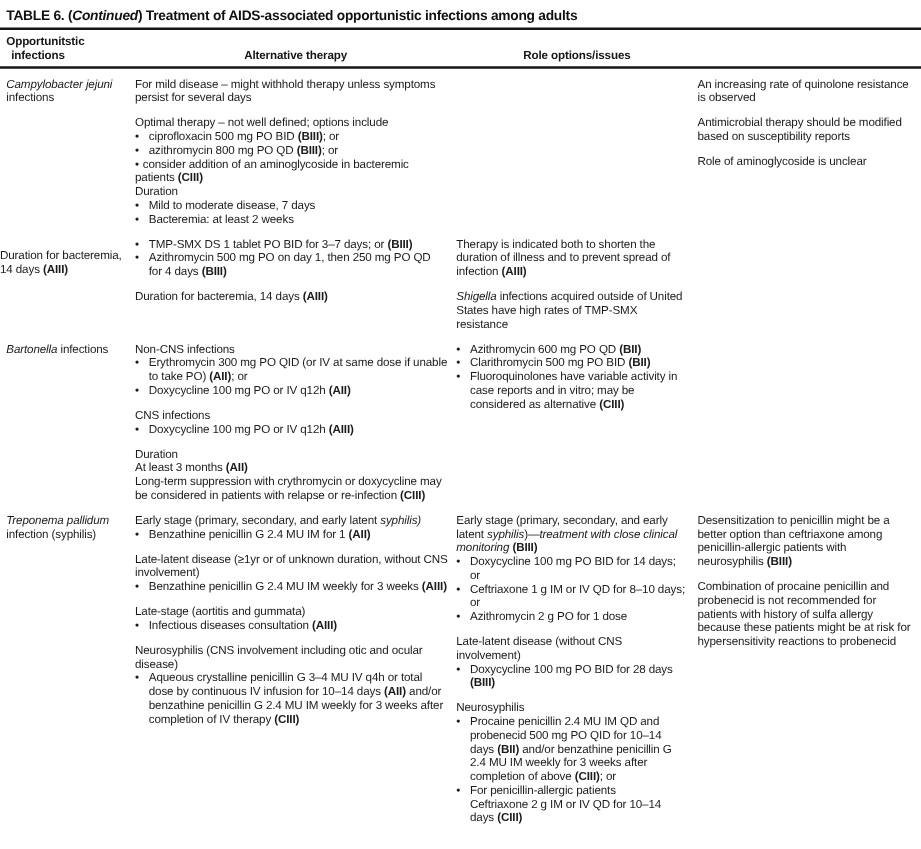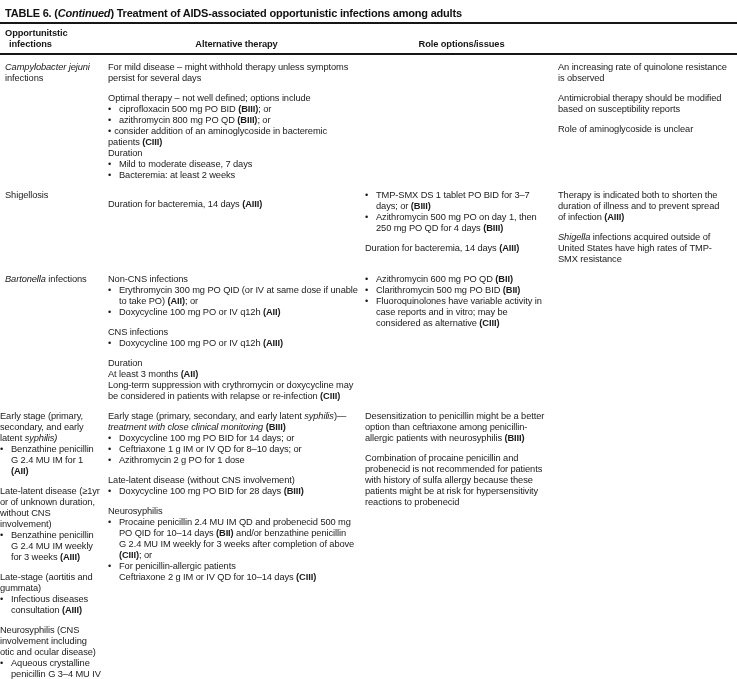--- a/index.html
+++ b/index.html
@@ -77,21 +77,20 @@
         </div>
       </div>
       <div class="cell c3"></div>
       <div class="cell c4">
         <div class="para"><span>An increasing rate of quinolone resistance is observed</span></div>
         <div class="para gap"><span>Antimicrobial therapy should be modified based on susceptibility reports</span></div>
         <div class="para gap"><span>Role of aminoglycoside is unclear</span></div>
       </div>
     </div>
     <div class="grid4 row">
-      <div class="cell c1"><span>Shigellosis</span></div>
       <div class="cell c2">
         <div class="para gap"><span>Duration for bacteremia, 14 days </span><span class="b">(AIII)</span></div>
       </div>
       <div class="cell c3">
         <div class="para bullet">
           <span class="bul">•</span>
           <span class="btxt"><span>TMP-SMX DS 1 tablet PO BID for 3–7 days; or </span><span class="b">(BIII)</span></span>
         </div>
         <div class="para bullet">
           <span class="bul">•</span>
@@ -135,20 +134,21 @@
           <span class="btxt"><span>Clarithromycin 500 mg PO BID </span><span class="b">(BII)</span></span>
         </div>
         <div class="para bullet">
           <span class="bul">•</span>
           <span class="btxt"><span>Fluoroquinolones have variable activity in case reports and in vitro; may be considered as alternative </span><span class="b">(CIII)</span></span>
         </div>
       </div>
       <div class="cell c4"></div>
     </div>
     <div class="grid4 row">
+      <div class="cell c1"><span class="i">Treponema pallidum</span><span> infection (syphilis)</span></div>
       <div class="cell c2">
         <div class="para"><span class="u">Early stage (primary, secondary, and early latent </span><span class="i u">syphilis</span><span class="i">)</span></div>
         <div class="para bullet">
           <span class="bul">•</span>
           <span class="btxt"><span>Benzathine penicillin G 2.4 MU IM for 1 </span><span class="b">(AII)</span></span>
         </div>
         <div class="para gap"><span class="u">Late-latent disease (≥1yr or of unknown duration, without CNS involvement)</span></div>
         <div class="para bullet">
           <span class="bul">•</span>
           <span class="btxt"><span>Benzathine penicillin G 2.4 MU IM weekly for 3 weeks </span><span class="b">(AIII)</span></span>

